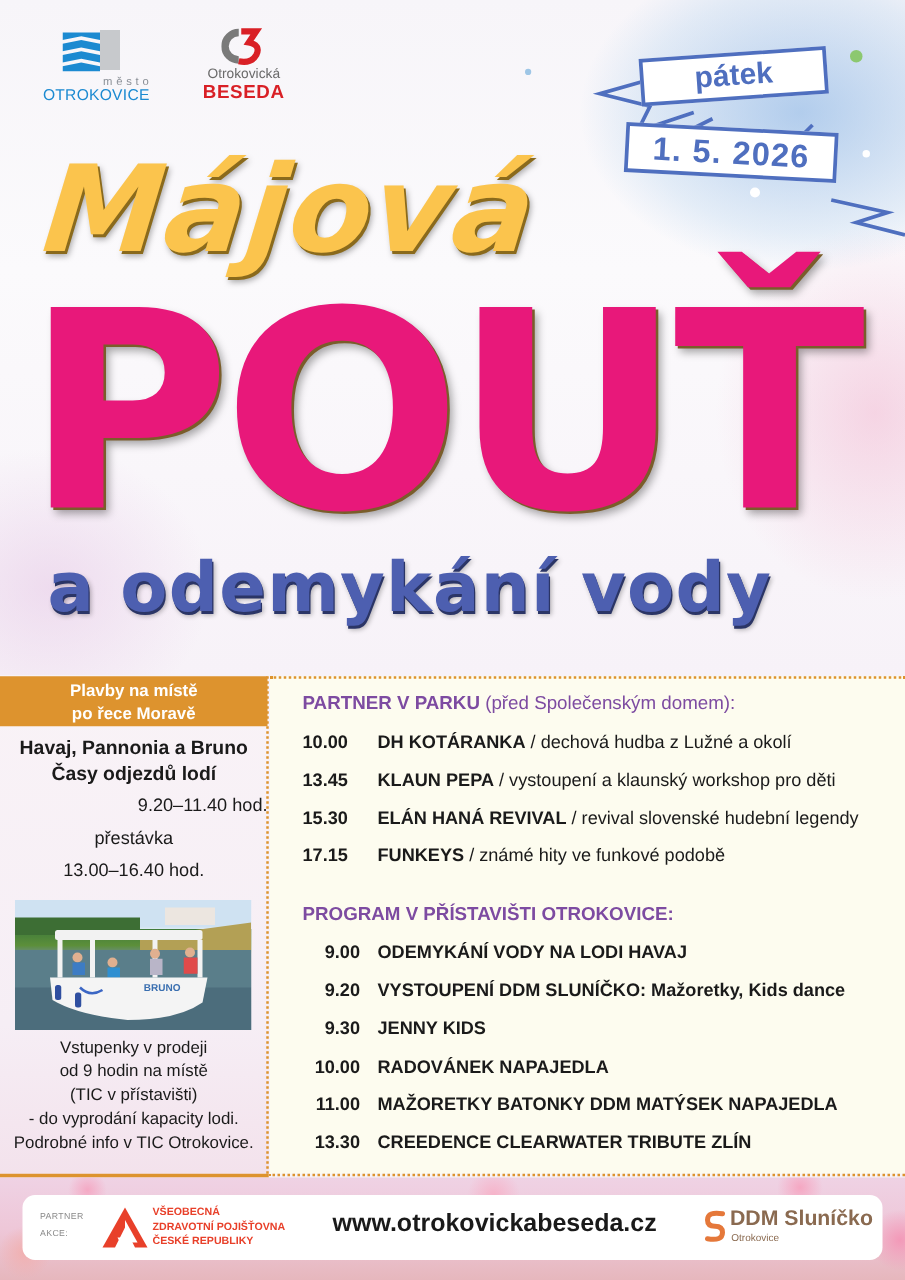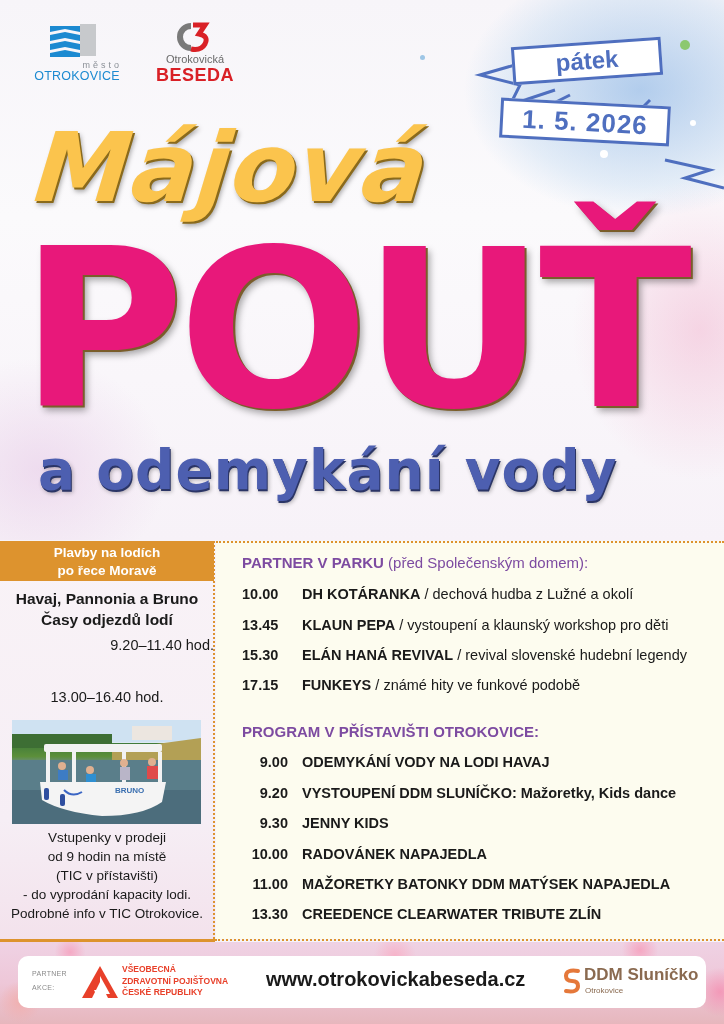--- a/index.html
+++ b/index.html
@@ -23,21 +23,21 @@
   .splash-dot { position: absolute; border-radius: 50%; }
 
   .logo-otrokovice { position: absolute; left: 32px; top: 22px; width: 90px; height: 60px; }
   .logo-otro-mark { position: absolute; left: 18px; top: 2px; width: 48px; height: 34px; }
   .logo-otro-small { position: absolute; left: 0; top: 38px; width: 90px; text-align: right; font-size: 9px; letter-spacing: 3px; color: #8a8f96; }
   .logo-otro-big { position: absolute; left: 0; top: 47px; width: 90px; text-align: center; font-size: 12.5px; color: #1c8ad1; letter-spacing: 0.2px; }
 
   .logo-beseda { position: absolute; left: 150px; top: 20px; width: 90px; height: 60px; }
   .logo-beseda-mark { position: absolute; left: 27px; top: 2px; width: 34px; height: 30px; }
   .logo-beseda-small { position: absolute; left: 0; top: 33px; width: 90px; text-align: center; font-size: 11px; color: #6a6a6a; }
-  .logo-beseda-big { position: absolute; left: 0; top: 45px; width: 90px; text-align: center; font-size: 18px; font-weight: bold; color: #d92026; letter-spacing: 0.5px; }
+  .logo-beseda-big { position: absolute; left: 0; top: 45px; width: 90px; text-align: center; font-size: 15px; font-weight: bold; color: #d92026; letter-spacing: 0.5px; }
 
   .ribbon { position: absolute; left: 470px; top: 20px; width: 254px; height: 170px; }
   .ribbon-day {
     position: absolute; left: 512px; top: 42px; width: 150px; height: 38px;
     background: #ffffff; border: 3px solid #4f6fbf; transform: rotate(-4deg);
     display: flex; align-items: center; justify-content: center;
     font-weight: bold; font-size: 24px; color: #4f6fbf;
   }
   .ribbon-date {
     position: absolute; left: 500px; top: 102px; width: 170px; height: 40px;
@@ -186,28 +186,29 @@
   </svg>
   <div class="ribbon-day">pátek</div>
   <div class="ribbon-date">1. 5. 2026</div>
 
   <div class="title-majova">Májová</div>
   <div class="title-pout">POUŤ</div>
   <div class="title-sub">a odemykání vody</div>
 
   <div class="boat-panel">
     <div class="boat-header">
-      <div>Plavby na lodích</div>
+      <div>Plavby na místě</div>
       <div>po řece Moravě</div>
     </div>
     <div class="boat-title">
       <div>Havaj, Pannonia a Bruno</div>
       <div>Časy odjezdů lodí</div>
     </div>
     <div class="boat-time" style="top:96px;text-align:right;">9.20–11.40 hod.</div>
+    <div class="boat-time" style="top:122px;">přestávka</div>
     <div class="boat-time" style="top:148px;">13.00–16.40 hod.</div>
 
     <div class="boat-photo">
       <svg width="189" height="104" viewBox="0 0 189 104">
         <rect x="0" y="0" width="189" height="22" fill="#cfe2f2"></rect>
         <rect x="0" y="14" width="100" height="14" fill="#3d6e34"></rect>
         <rect x="120" y="6" width="40" height="14" fill="#ece6e0"></rect>
         <polygon points="100,30 189,18 189,42 100,44" fill="#b3a055"></polygon>
         <rect x="0" y="40" width="189" height="64" fill="#5a7e8a"></rect>
         <rect x="0" y="70" width="189" height="34" fill="#4c6d7c"></rect>

